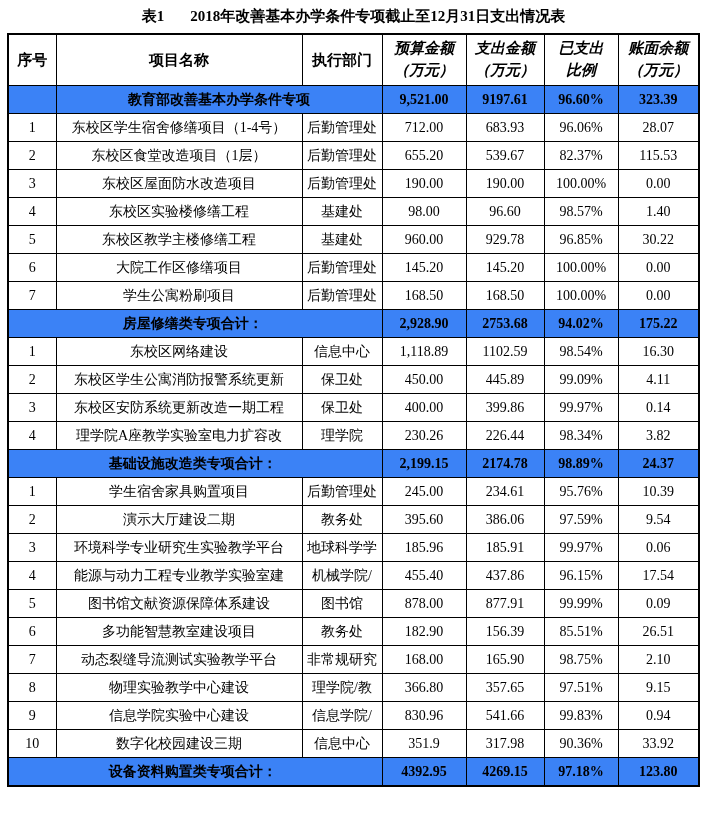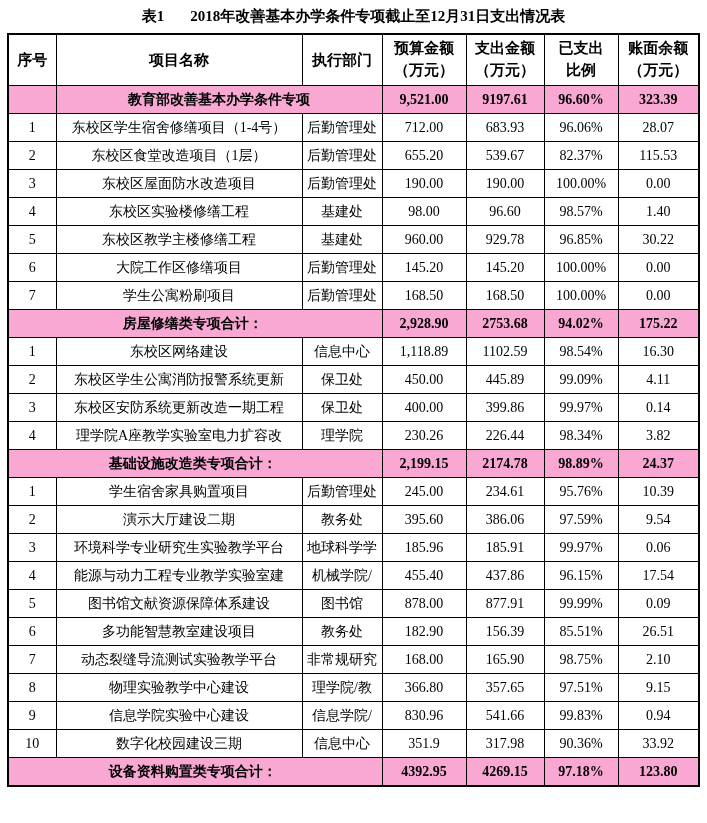--- a/index.html
+++ b/index.html
@@ -16,27 +16,27 @@
   .title .prefix { display: inline-block; margin-right: 26px; }
   table.report {
     margin: 0 auto; border-collapse: collapse; table-layout: fixed;
     width: 691px; border: 2px solid #000;
   }
   thead th {
     border: 1px solid #000; height: 50px; padding: 0;
     font-size: 15px; font-weight: bold; text-align: center;
     overflow: hidden; white-space: nowrap;
   }
-  thead th div { line-height: 1.45; }
+  thead th div { line-height: 1.45; font-style: italic; }
   tbody td {
     border: 1px solid #000; height: 27px; padding: 0 2px;
     font-size: 14px; text-align: center; vertical-align: middle;
     overflow: hidden; white-space: nowrap;
   }
-  tr.green td { background: #f9a8d4; font-weight: bold; }
+  tr.green td { background: #3b82f6; font-weight: bold; }
   td.label-right { padding-right: 7px; }
 </style>
 </head>
 <body>
 
 <div class="page">
 
   <div class="title">
     <span class="prefix">表1</span><span>2018年改善基本办学条件专项截止至12月31日支出情况表</span>
   </div>

